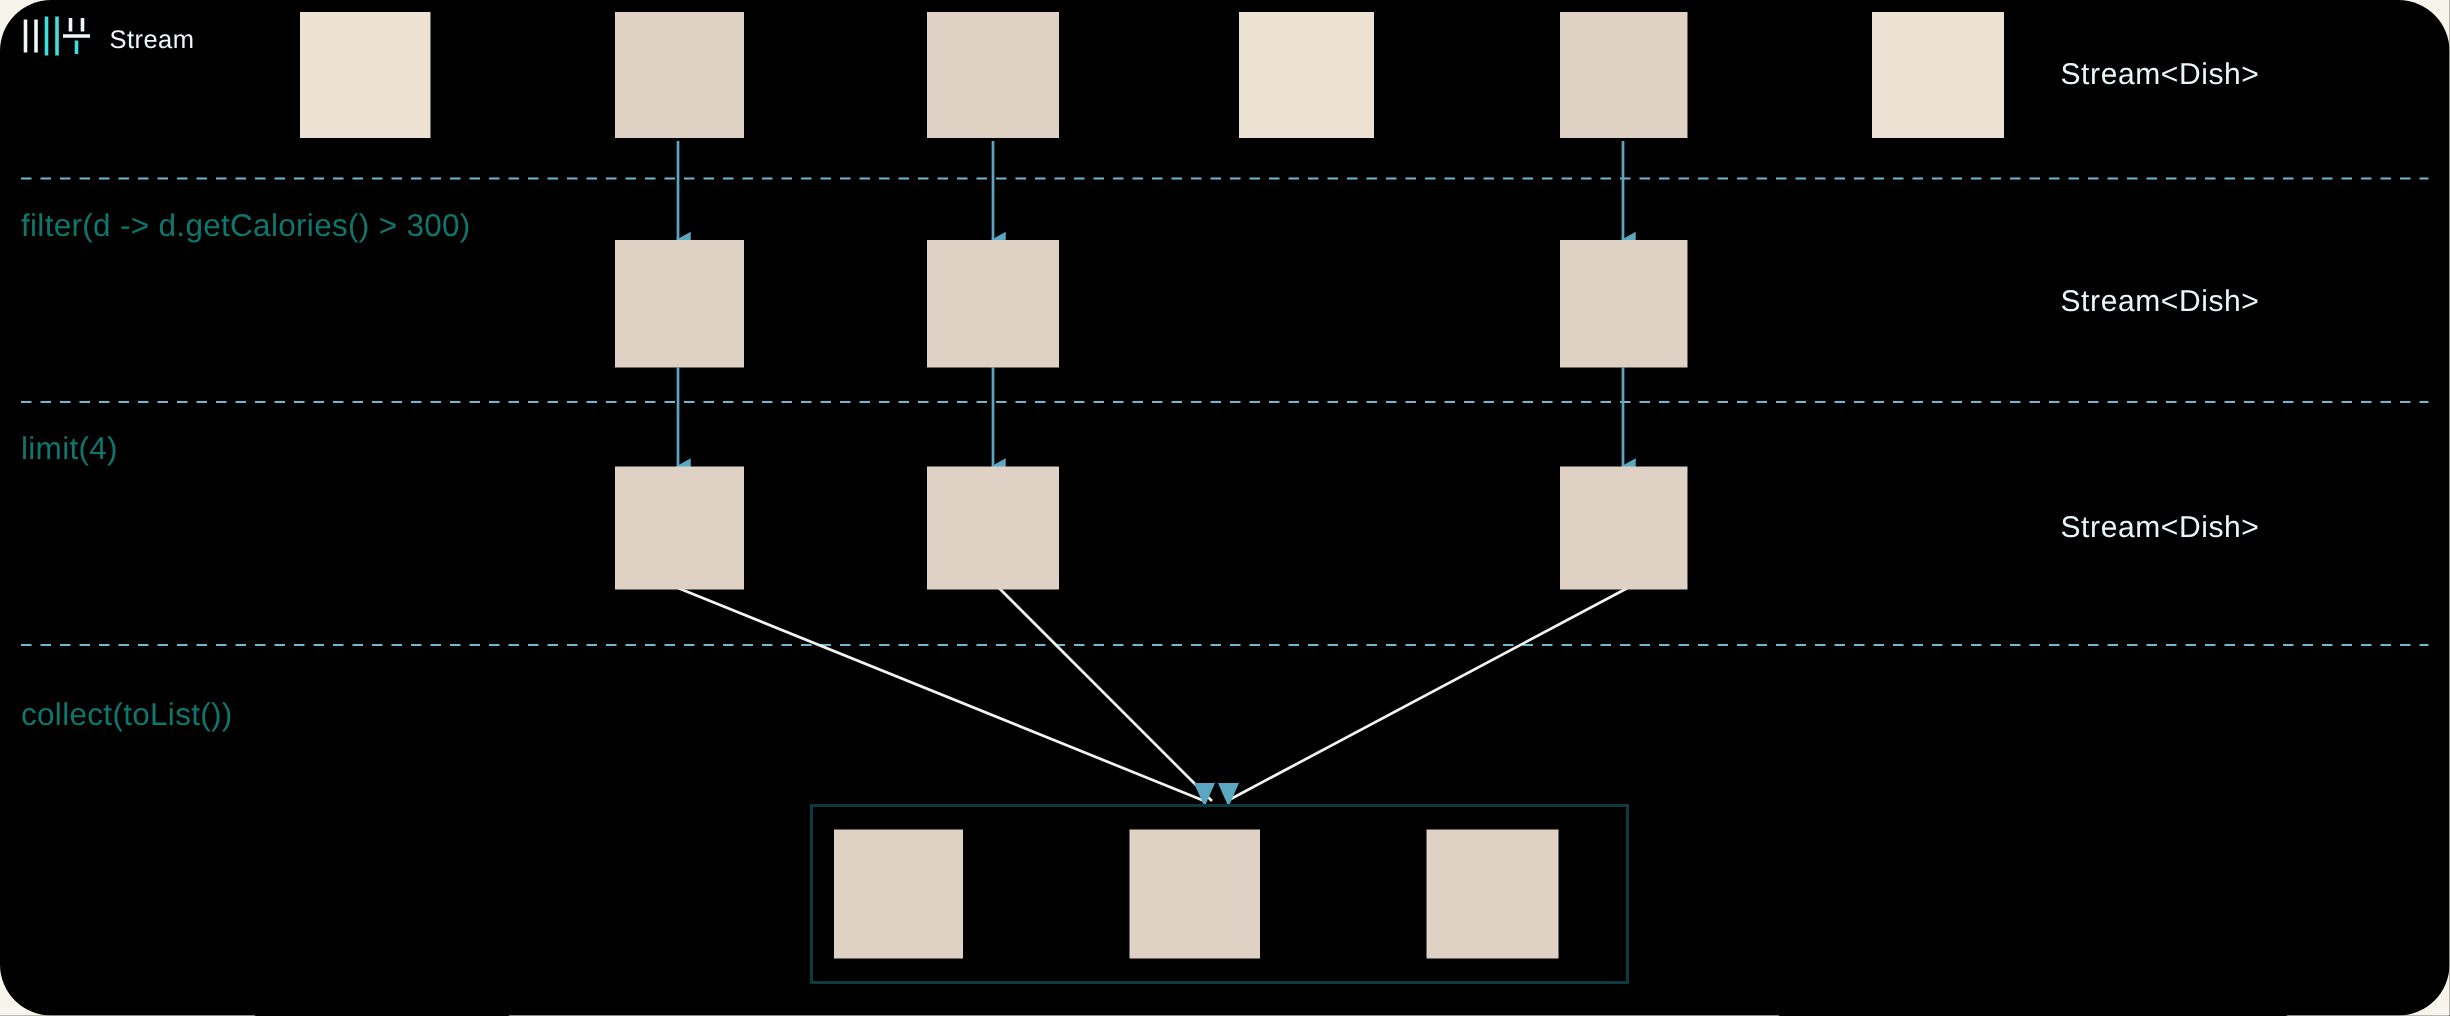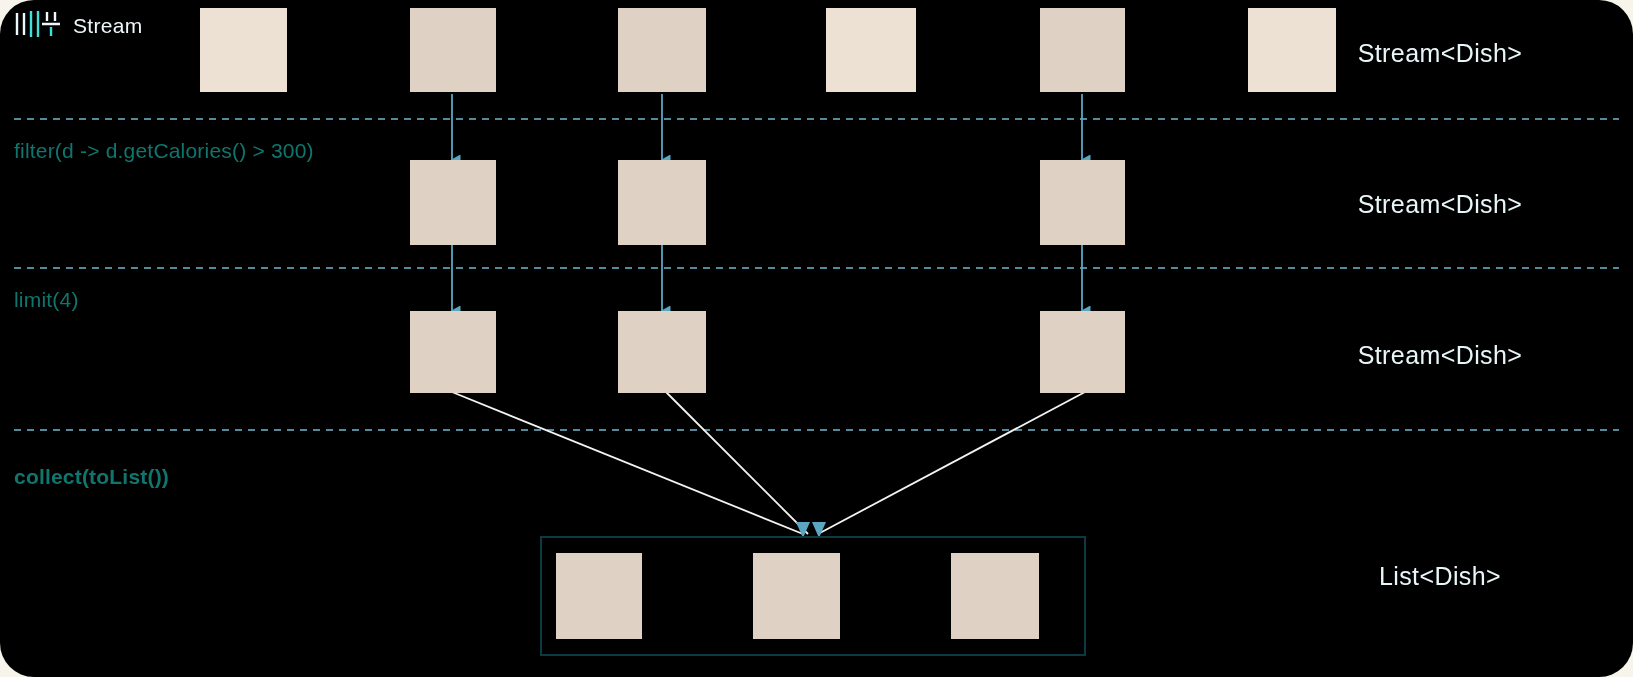--- a/index.html
+++ b/index.html
@@ -20,34 +20,34 @@
   .stage-label{
     position:absolute;
     color:#0f766e;
     font-size:21px;
     letter-spacing:0.2px;
     white-space:nowrap;
   }
   .type-label{
     position:absolute;
     color:#e9f6f8;
-    font-size:25px;
+    font-size:20px;
     letter-spacing:0.4px;
     white-space:nowrap;
     text-align:center;
   }
 
   .header{
     position:absolute;
     left:14px;top:10px;
     display:flex;align-items:center;gap:11px;
   }
   .header-title{
     color:#eef8fa;
-    font-size:21px;
+    font-size:17px;
     letter-spacing:0.3px;
   }
   .tune-icon{display:block;}
 
   .collect-frame{
     position:absolute;
     border:2px solid #0d3a42;
     background:transparent;
     box-sizing:border-box;
   }
@@ -112,26 +112,25 @@
       <line x1="1085" y1="392" x2="818" y2="534"></line>
     </g>
     <g fill="#5BA7C2">
       <polygon points="796,522 810,522 803,538"></polygon>
       <polygon points="812,522 826,522 819,538"></polygon>
     </g>
   </svg>
 
   <div class="stage-label" style="left:14px; top:139px;">filter(d -&gt; d.getCalories() &gt; 300)</div>
   <div class="stage-label" style="left:14px; top:288px;">limit(4)</div>
-  <div class="stage-label" style="left:14px; top:465px;font-weight:bold;">collect(toList())</div>
+  <div class="stage-label" style="left:14px; top:465px;">collect(toList())</div>
 
   <div class="type-label" style="left:1290px; top:39px; width:300px;">Stream&lt;Dish&gt;</div>
   <div class="type-label" style="left:1290px; top:190px; width:300px;">Stream&lt;Dish&gt;</div>
   <div class="type-label" style="left:1290px; top:341px; width:300px;">Stream&lt;Dish&gt;</div>
-  <div class="type-label" style="left:1290px; top:562px; width:300px;">List&lt;Dish&gt;</div>
 
   <div class="box" style="left:200px;  top:8px;  width:87px; height:84px; background:#EDE1D4;"></div>
   <div class="box" style="left:410px;  top:8px;  width:86px; height:84px; background:#DFD1C4;"></div>
   <div class="box" style="left:618px;  top:8px;  width:88px; height:84px; background:#DFD1C4;"></div>
   <div class="box" style="left:826px;  top:8px;  width:90px; height:84px; background:#EDE1D4;"></div>
   <div class="box" style="left:1040px; top:8px;  width:85px; height:84px; background:#DFD1C4;"></div>
   <div class="box" style="left:1248px; top:8px;  width:88px; height:84px; background:#EDE1D4;"></div>
 
   <div class="box" style="left:410px;  top:160px; width:86px; height:85px; background:#DFD1C4;"></div>
   <div class="box" style="left:618px;  top:160px; width:88px; height:85px; background:#DFD1C4;"></div>

